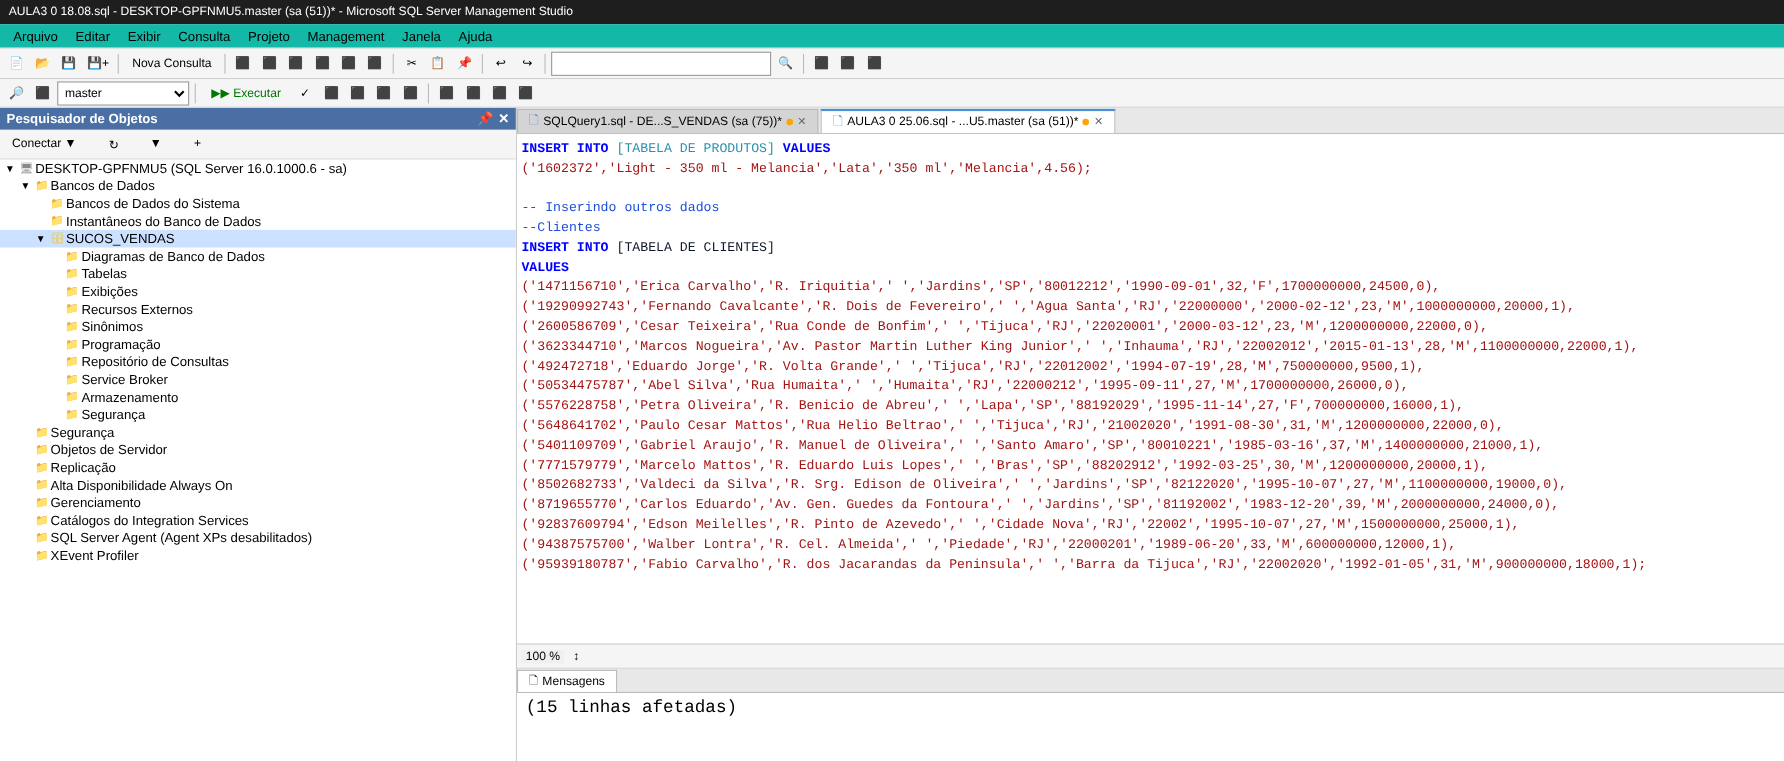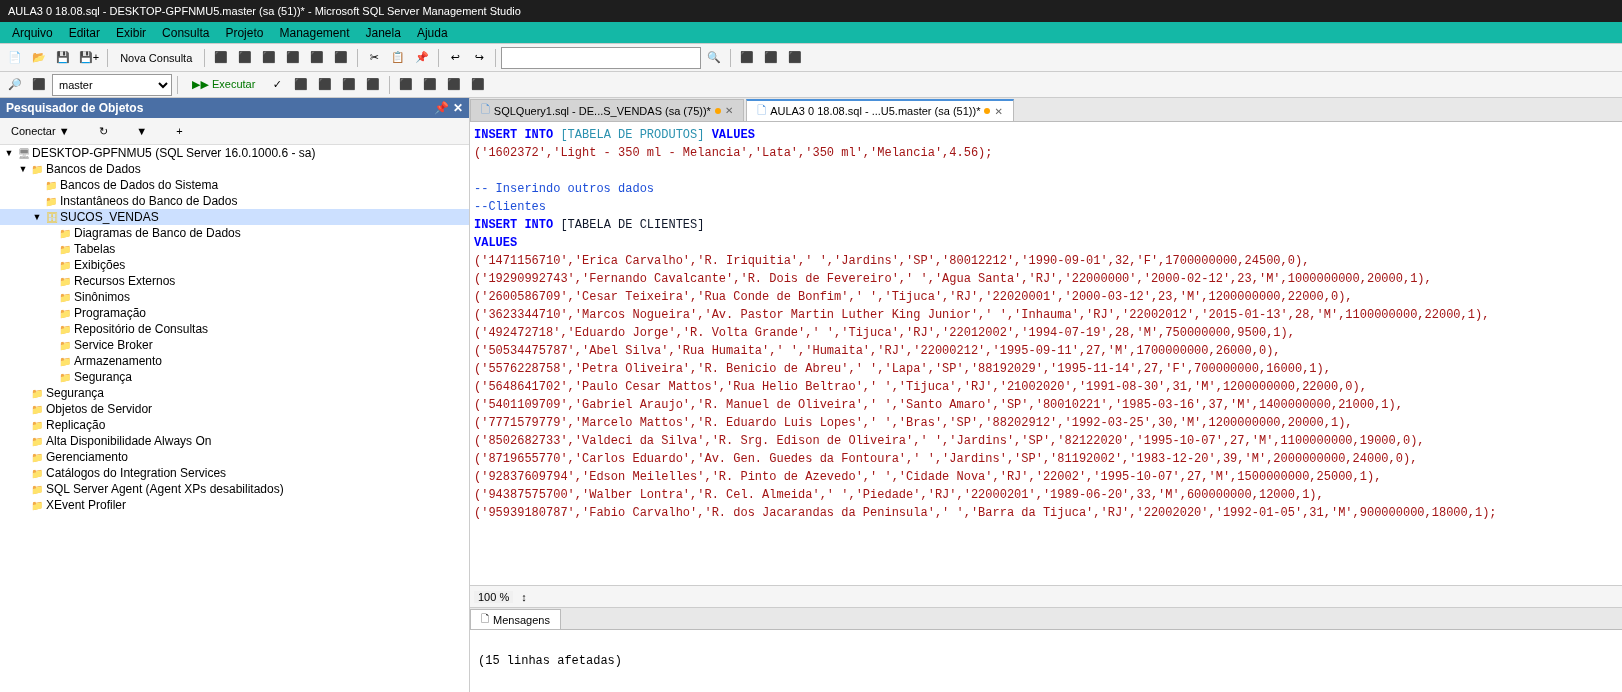--- a/index.html
+++ b/index.html
@@ -232,24 +232,23 @@
       background: #fff;
       border: 1px solid #bbb;
       border-bottom: none;
       height: 20px;
       display: flex;
       align-items: center;
     }
     .messages-content {
       padding: 4px 8px;
       font-family: 'Consolas', 'Courier New', monospace;
-      font-size: 12px;
+      font-size: 16px;
       flex: 1;
       overflow: auto;
-      margin-top: 20px;
     }
 
     
     ::-webkit-scrollbar { width: 8px; height: 8px; }
     ::-webkit-scrollbar-track { background: #f1f1f1; }
     ::-webkit-scrollbar-thumb { background: #bbb; }
   </style>
 </head>
 <body>
 
@@ -515,21 +514,21 @@
 
     <div class="tab-bar">
       <div class="tab">
         <span style="color:#4a90d9;">🗋</span>
         <span>SQLQuery1.sql - DE...S_VENDAS (sa (75))*</span>
         <span class="tab-dot"></span>
         <span class="tab-close">✕</span>
       </div>
       <div class="tab active">
         <span style="color:#4a90d9;">🗋</span>
-        <span>AULA3 0 18.08.sql - ...U5.master (sa (51))*</span>
+        <span>AULA3 0 25.06.sql - ...U5.master (sa (51))*</span>
         <span class="tab-dot"></span>
         <span class="tab-close">✕</span>
       </div>
     </div>
 
     <div class="editor">
       <div class="editor-content" id="editor-content"><span class="kw">INSERT INTO</span> <span style="color:#2b91af;">[TABELA DE PRODUTOS]</span> <span class="kw">VALUES</span>
 <span class="str">('1602372','Light - 350 ml - Melancia','Lata','350 ml','Melancia',4.56);</span>
 
 <span class="comment">-- Inserindo outros dados</span>

